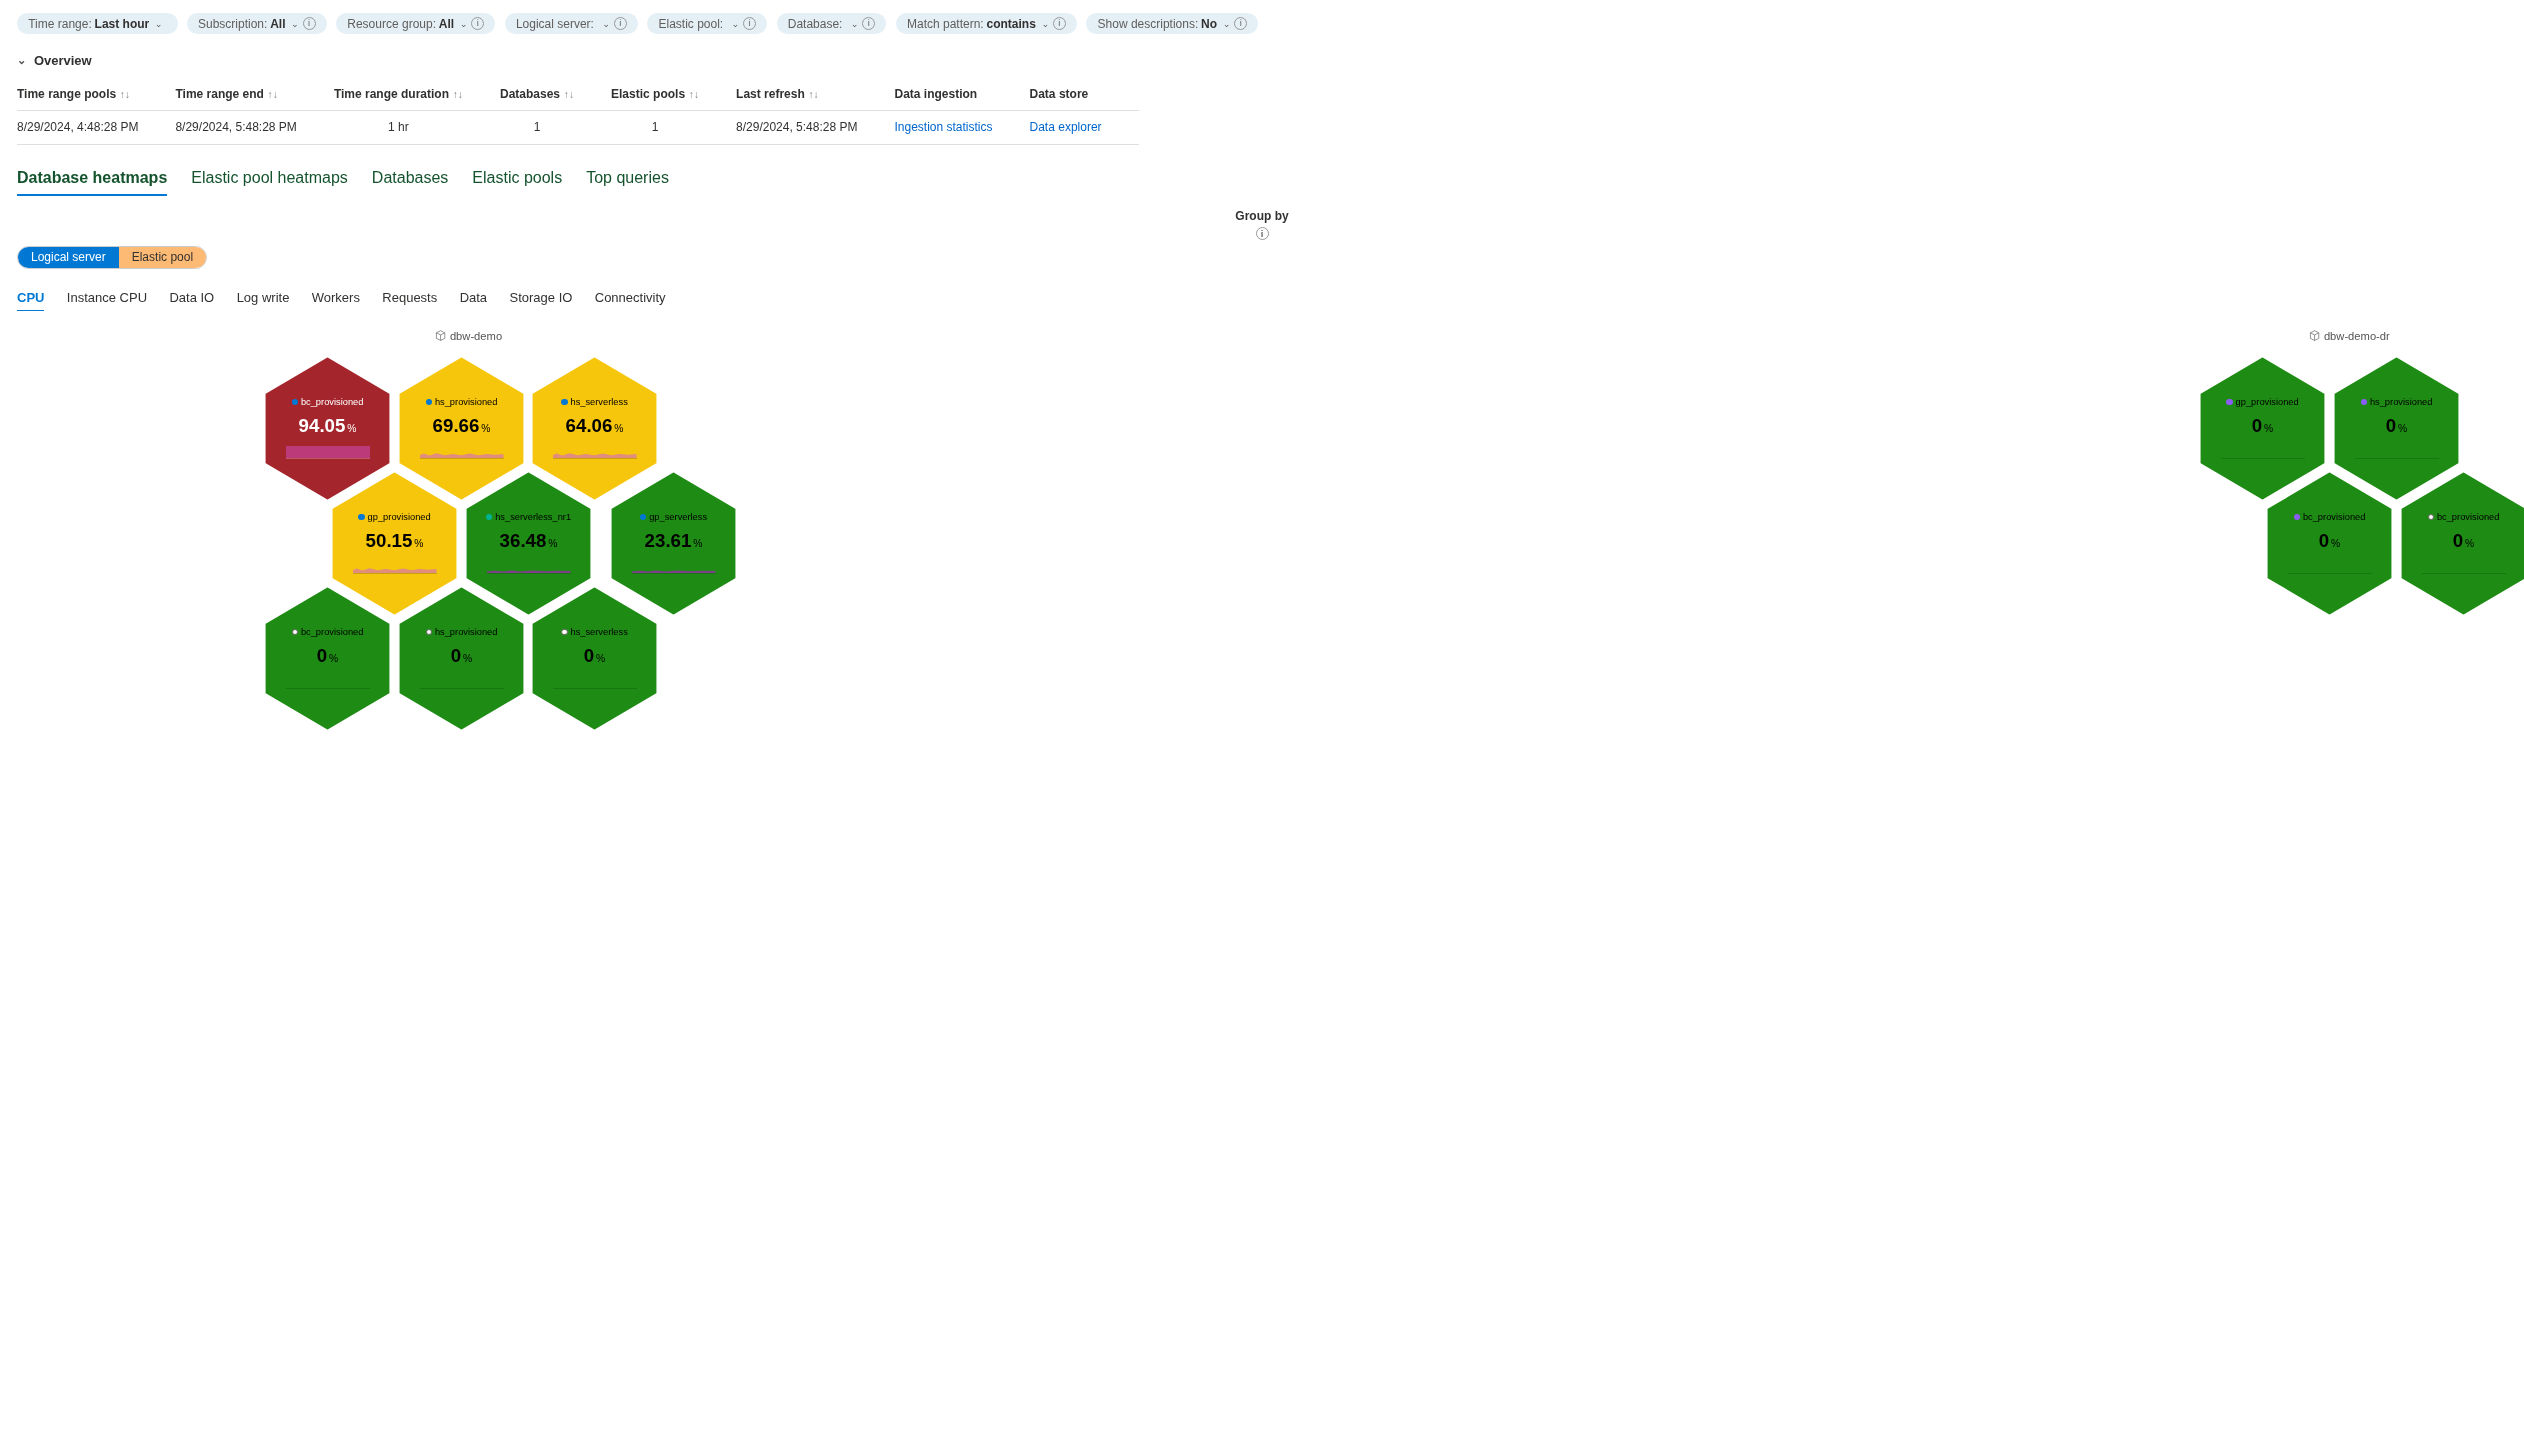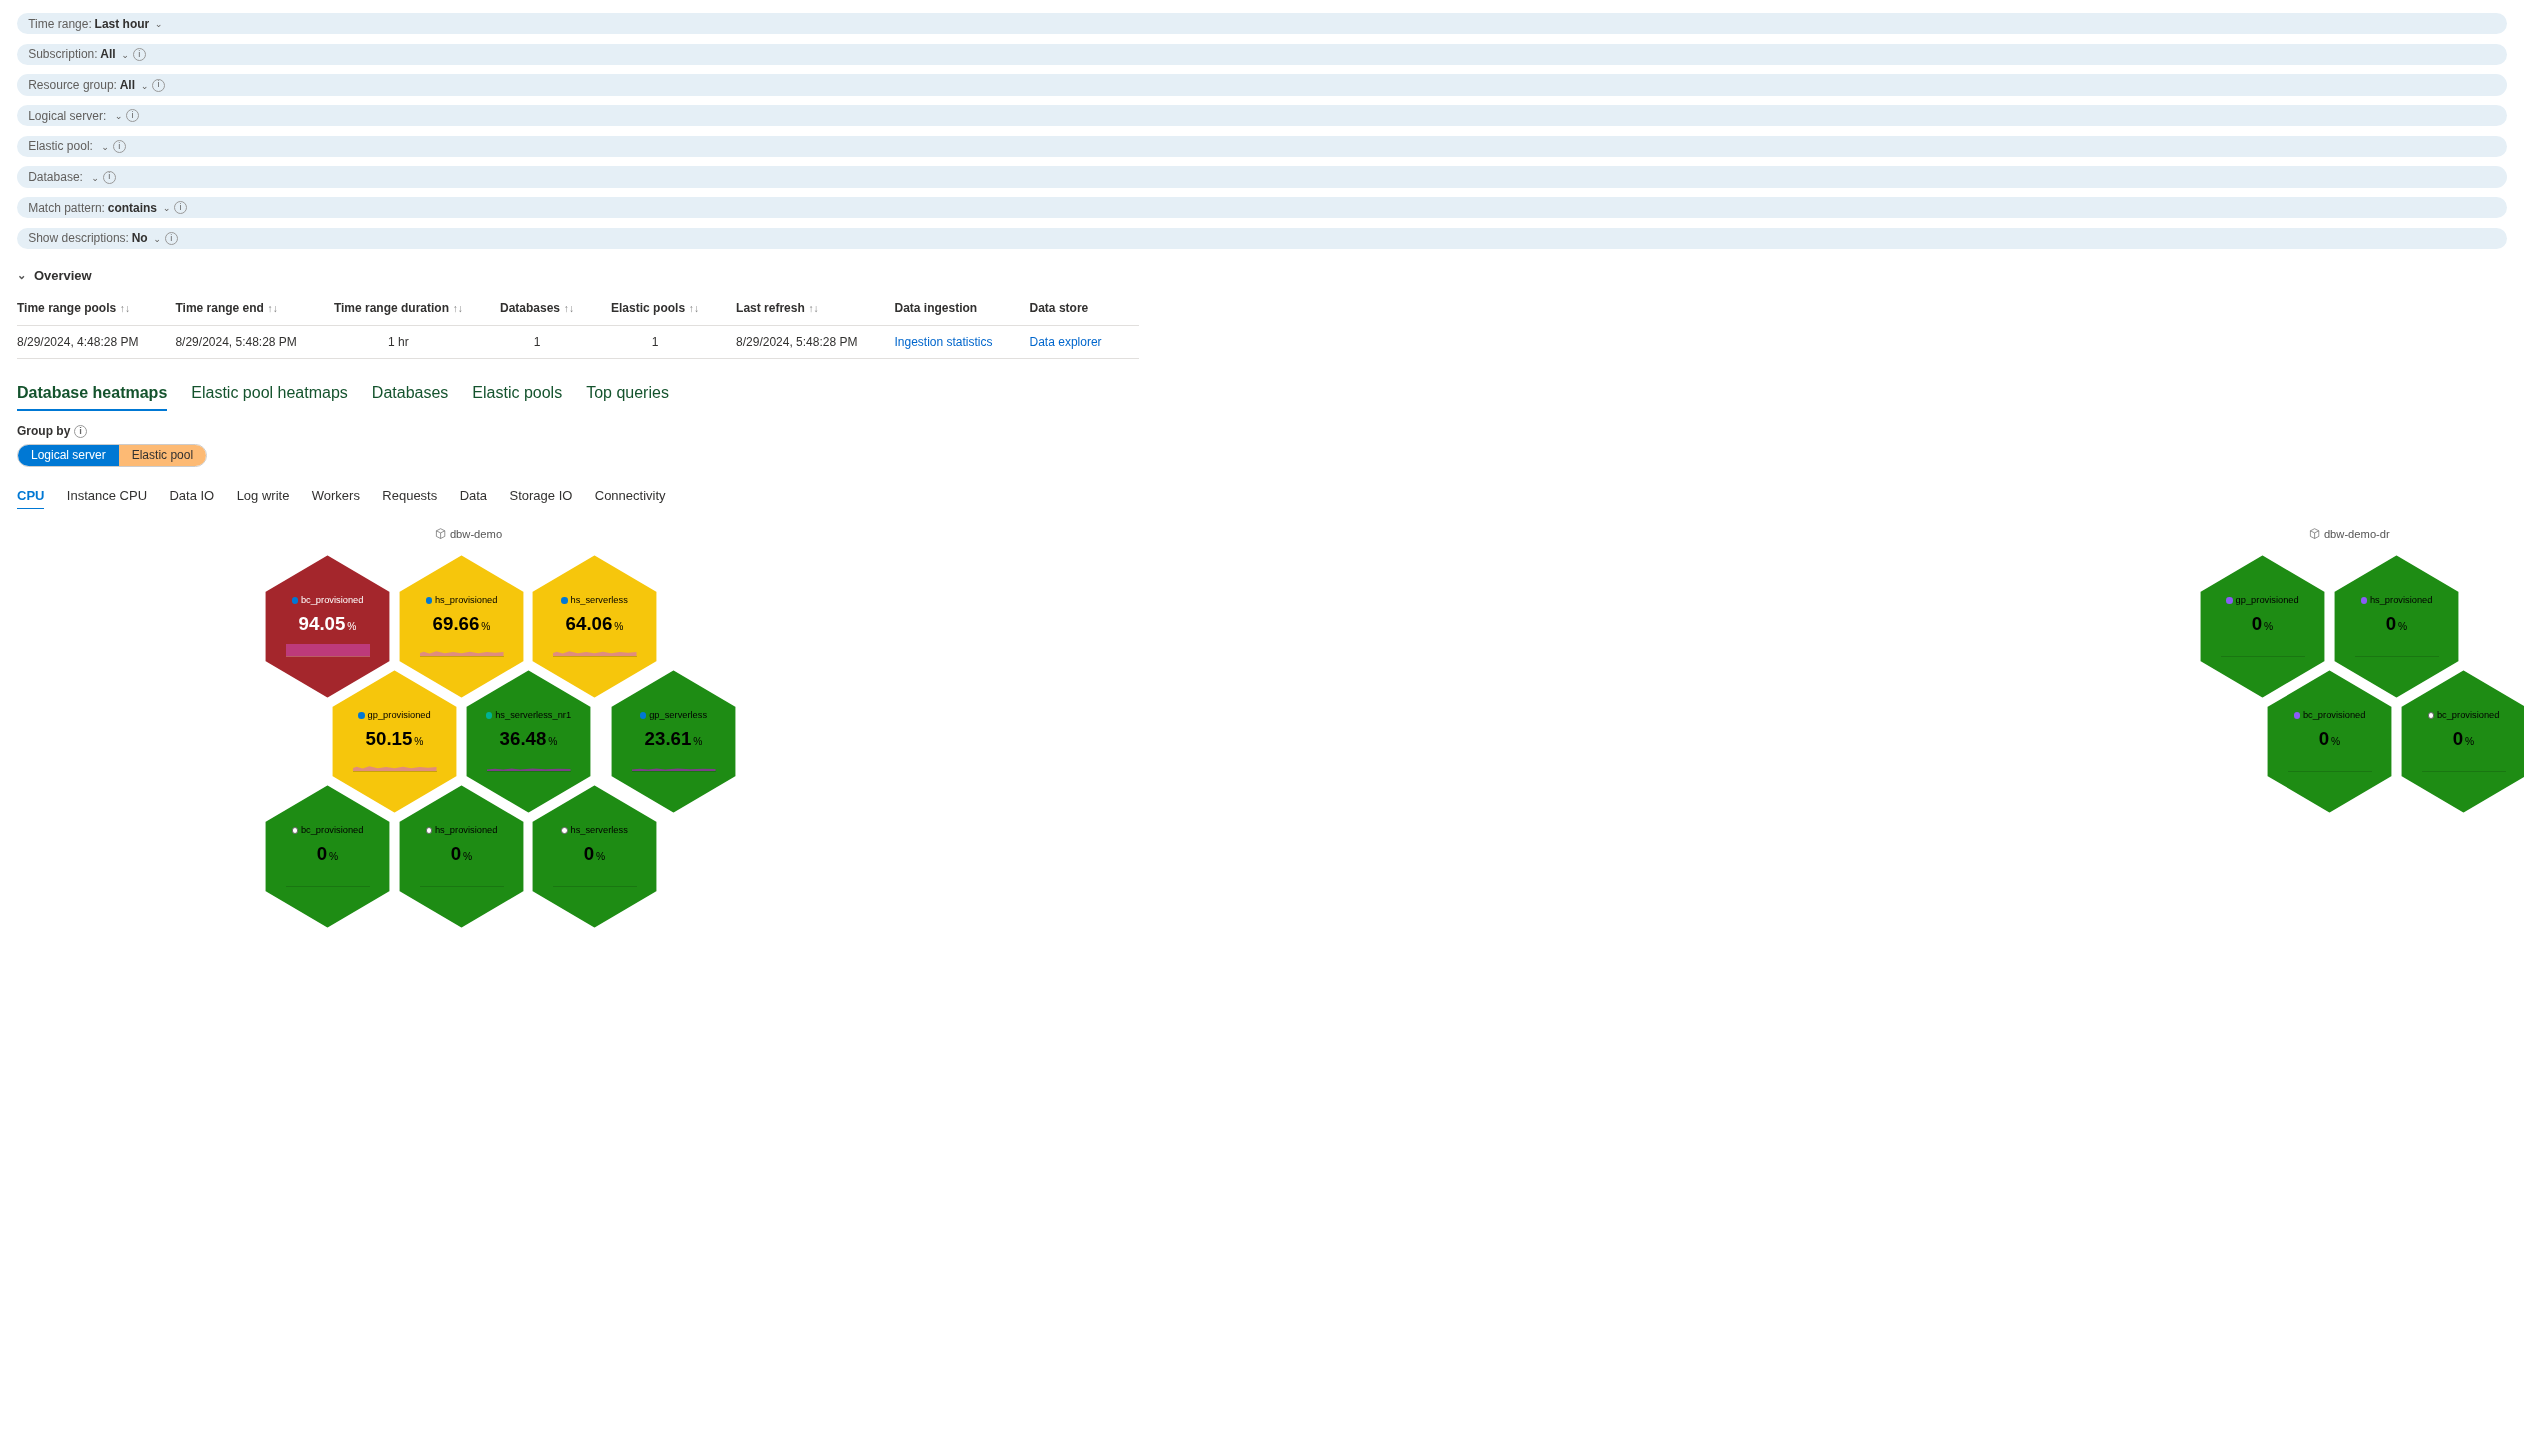--- a/index.html
+++ b/index.html
@@ -22,21 +22,20 @@
     background: #fff;
     font-size: 13px;
   }
 
   
   .filters {
     display: flex;
     flex-wrap: wrap;
     gap: 9.3px;
     padding: 13px 17px 7.5px;
-    flex-direction: column;
   }
   .filter-pill {
     display: inline-flex;
     align-items: center;
     background: var(--pill-bg);
     border-radius: 15px;
     padding: 3.7px 11.2px;
     font-size: 12px;
     color: var(--subtext);
     cursor: pointer;
@@ -72,21 +71,21 @@
 
   
   .main-tabs {
     display:flex; gap:24px; padding: 3.7px 17px 0; border-bottom: none;
   }
   .main-tab { font-size:16px; padding: 3.7px 0 7.5px; cursor:pointer; color:#14532d;}
   .main-tab.active { font-weight:600; border-bottom: 2.8px solid var(--blue);}
   
   
   .group-by-wrap { padding: 13px 17px 7.5px; }
-  .group-by-label { font-size:12px; font-weight:600; display:flex; align-items:center; gap:3.7px;}
+  .group-by-label { font-size:12px; font-weight:600; display:flex; align-items:center; gap:3.7px;flex-direction:column;}
   .group-by-label .info {
     display:inline-flex; align-items:center; justify-content:center;
     width:13px; height:13px; border:0.9px solid #999; border-radius:50%;
     font-size:9.3px; color:#666;
   }
   .segmented { display:inline-flex; margin-top:5.6px; border:0.9px solid #ccc; border-radius:15px; overflow:hidden;}
   .seg { padding: 3.7px 13px; font-size:12px; cursor:pointer; background:#fdba74;}
   .seg.active { background: var(--blue); color:#fff;}
 
   

